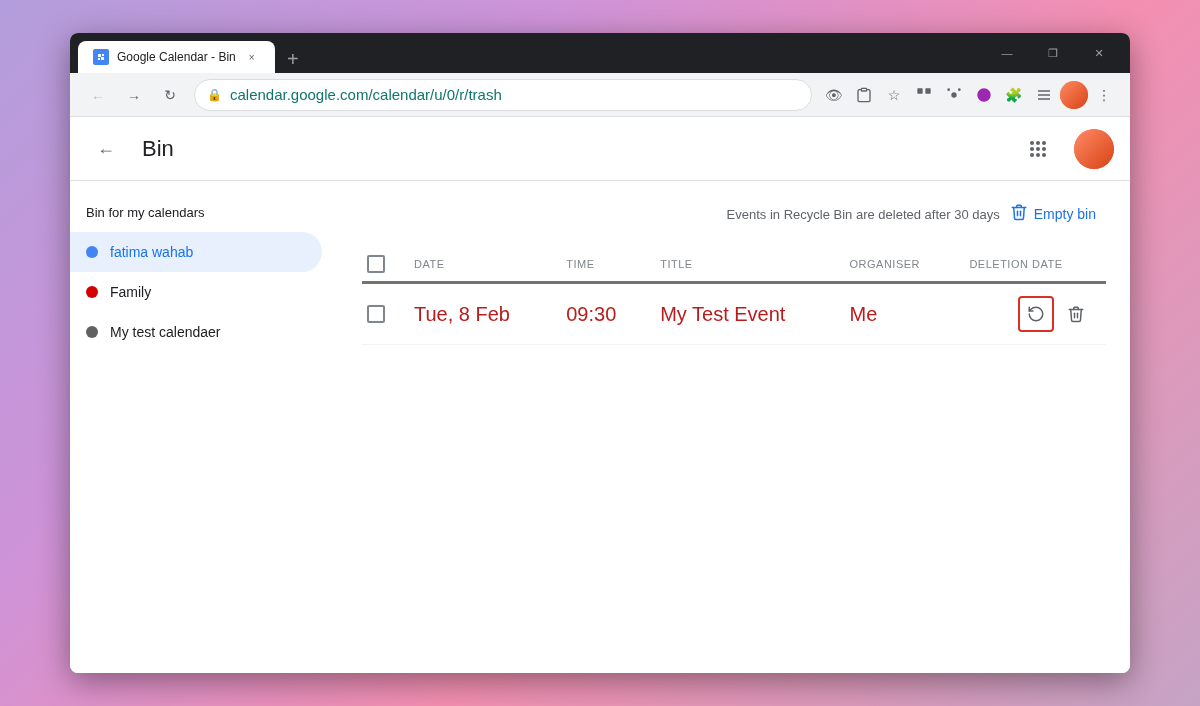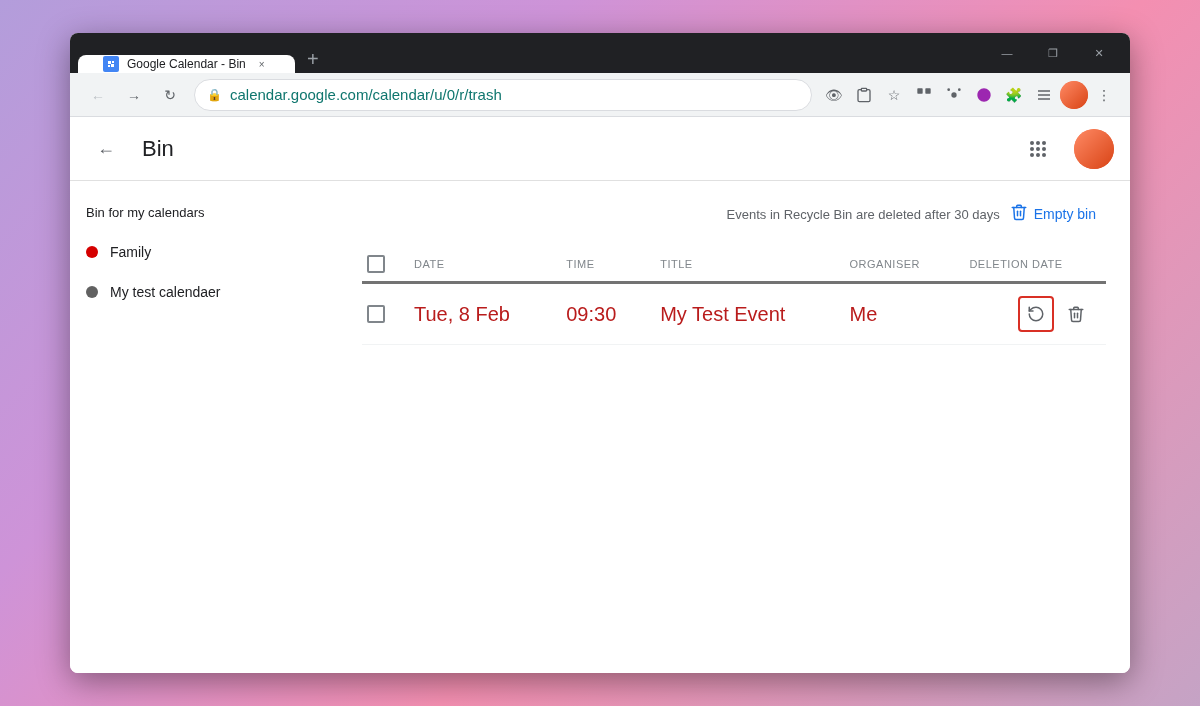--- a/index.html
+++ b/index.html
@@ -36,27 +36,27 @@
       flex-shrink: 0;
     }
     .tab-strip {
       display: flex;
       align-items: flex-end;
       height: 100%;
       flex: 1;
     }
     .tab {
       background: #fff;
-      height: 18px;
+      height: 32px;
       min-width: 180px;
       max-width: 220px;
       border-radius: 8px 8px 0 0;
       display: flex;
       align-items: center;
-      padding: 0 25px;
+      padding: 0 15px;
       gap: 8px;
       font-size: 12px;
       color: #202124;
     }
     .tab-favicon {
       width: 16px;
       height: 16px;
       background: #4285f4;
       border-radius: 2px;
       display: flex;
@@ -527,20 +527,24 @@
       </div>
       <div class="user-avatar">
         <div style="width:40px;height:40px;background:linear-gradient(135deg,#ff8a65,#d84315);border-radius:50%;"></div>
       </div>
     </div>
 
     <div class="main-content">
 
       <div class="sidebar">
         <div class="sidebar-section-title">Bin for my calendars</div>
+        <div class="sidebar-item active">
+          <div class="sidebar-dot" style="background:#4285f4;"></div>
+          <span class="sidebar-item-label">fatima wahab</span>
+        </div>
         <div class="sidebar-item">
           <div class="sidebar-dot" style="background:#d50000;"></div>
           <span class="sidebar-item-label">Family</span>
         </div>
         <div class="sidebar-item">
           <div class="sidebar-dot" style="background:#616161;"></div>
           <span class="sidebar-item-label">My test calendaer</span>
         </div>
       </div>
 

